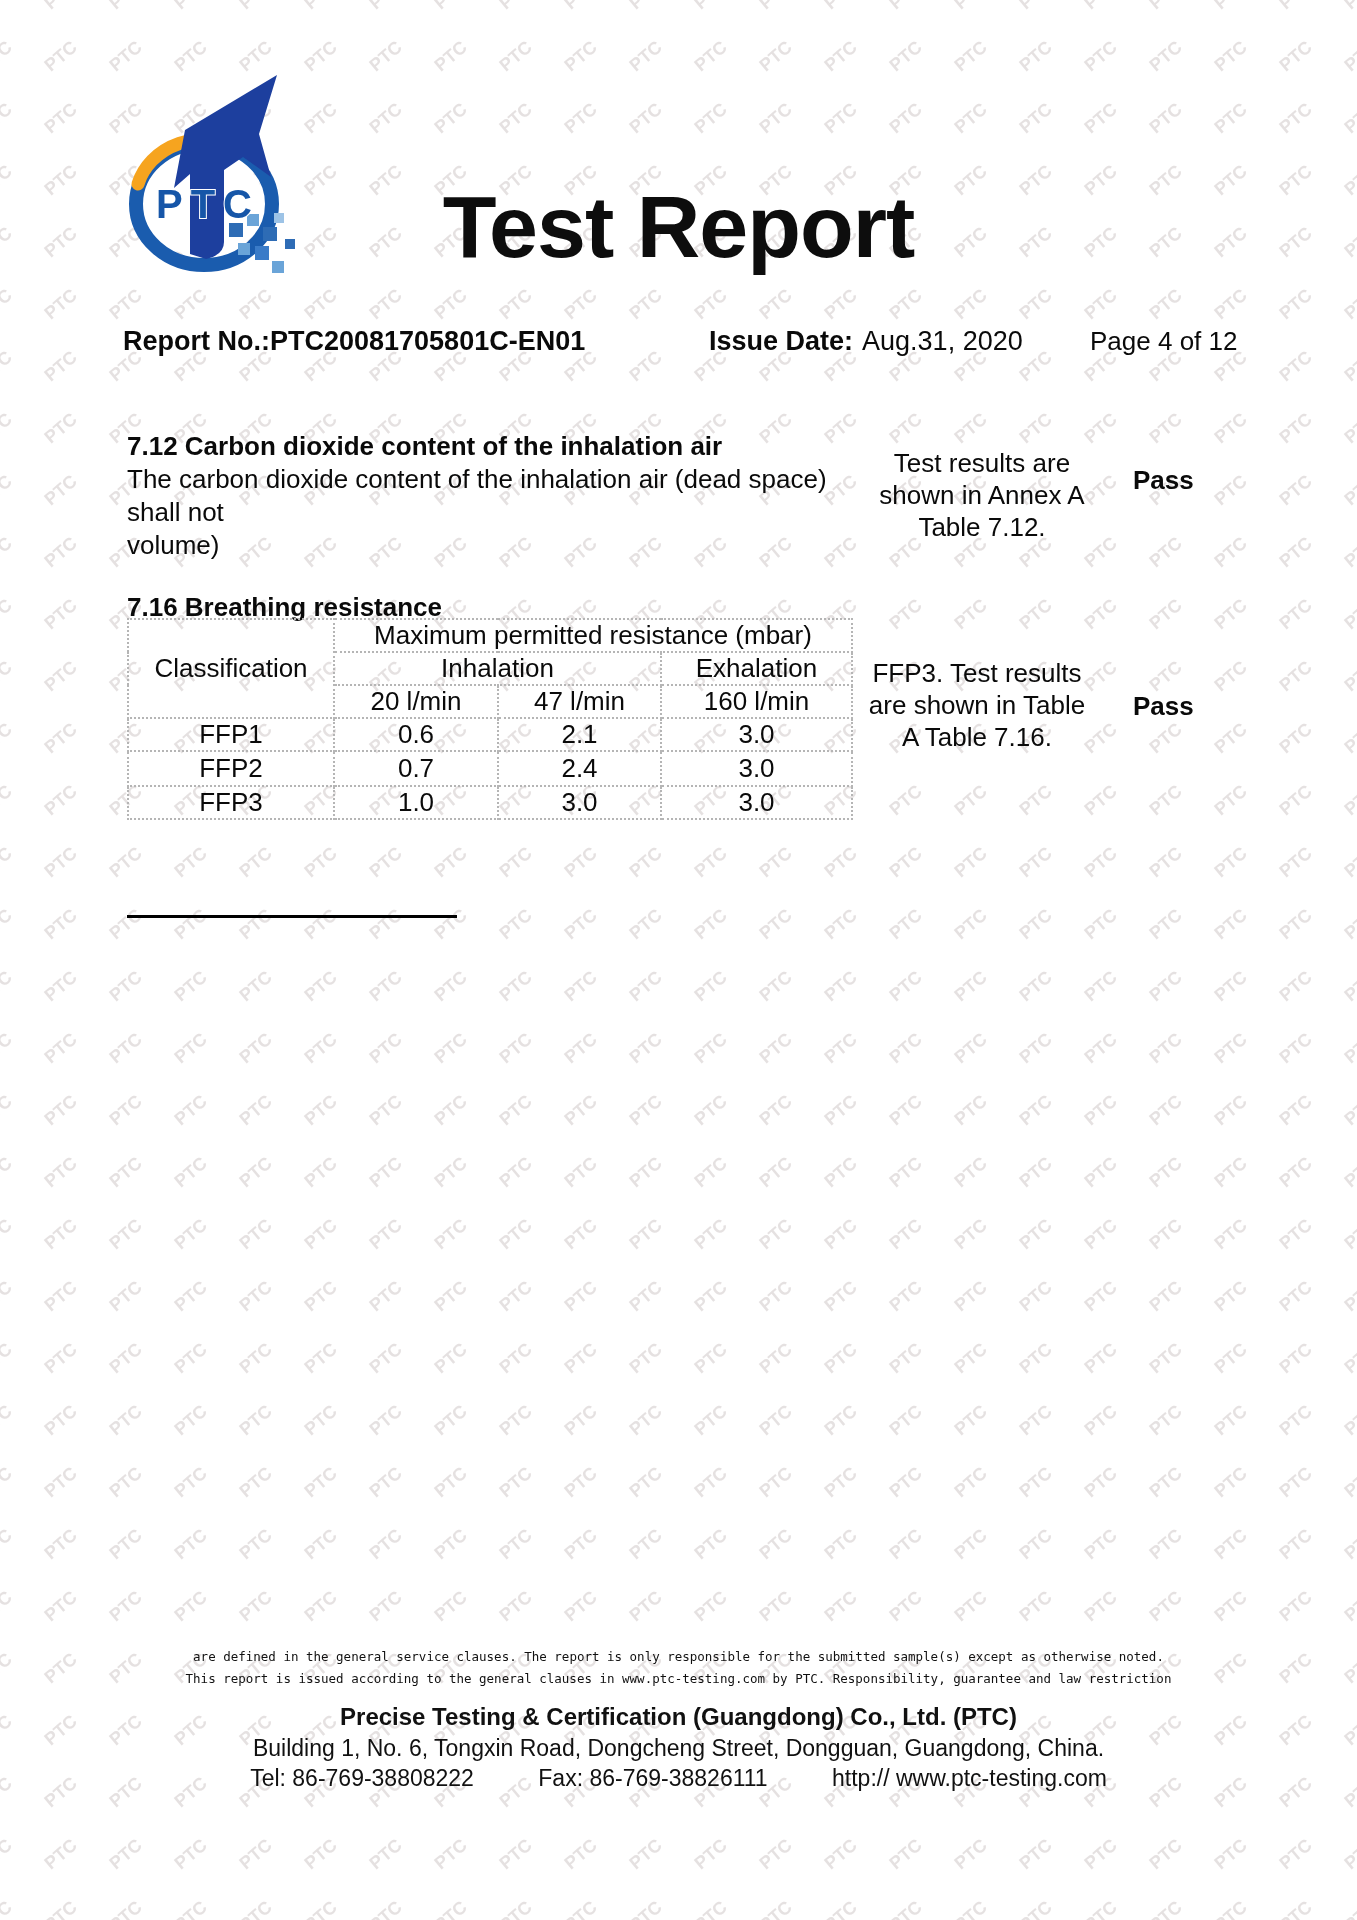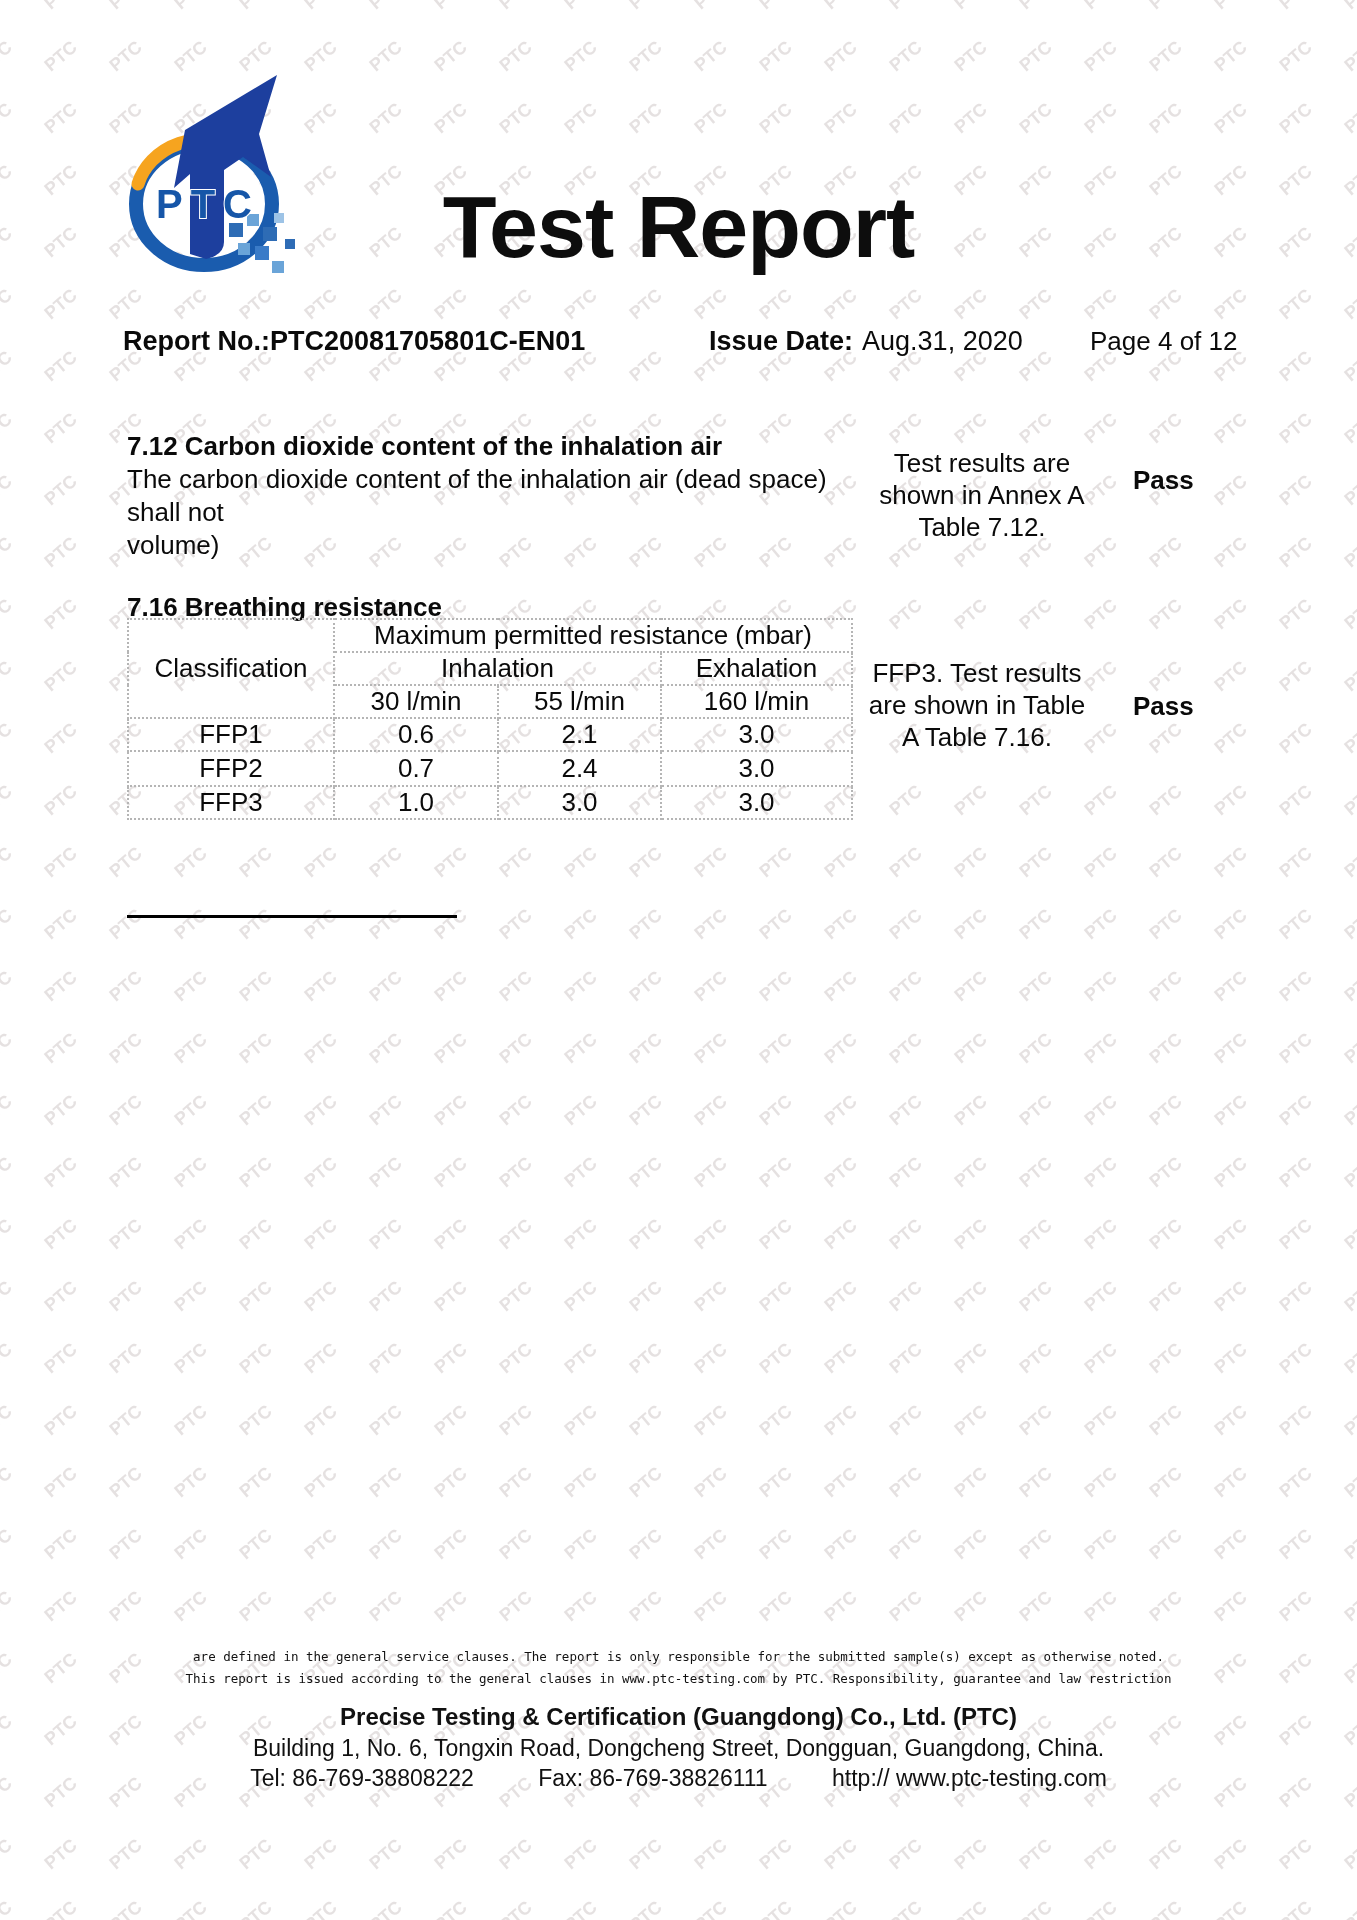--- a/index.html
+++ b/index.html
@@ -863,22 +863,22 @@
       <tbody>
           <tr class="hr1">
         <td rowspan="3">Classification</td>
         <td colspan="3">Maximum permitted resistance (mbar)</td>
       </tr>
       <tr class="hr2">
         <td colspan="2">Inhalation</td>
         <td>Exhalation</td>
       </tr>
       <tr class="hr3">
-        <td>30 l/min</td>
-        <td>55 l/min</td>
+        <td>20 l/min</td>
+        <td>47 l/min</td>
         <td>160 l/min</td>
       </tr>
       <tr class="dr1">
         <td>FFP1</td>
         <td>0.6</td>
         <td>2.1</td>
         <td>3.0</td>
       </tr>
       <tr class="dr2">
         <td>FFP2</td>

